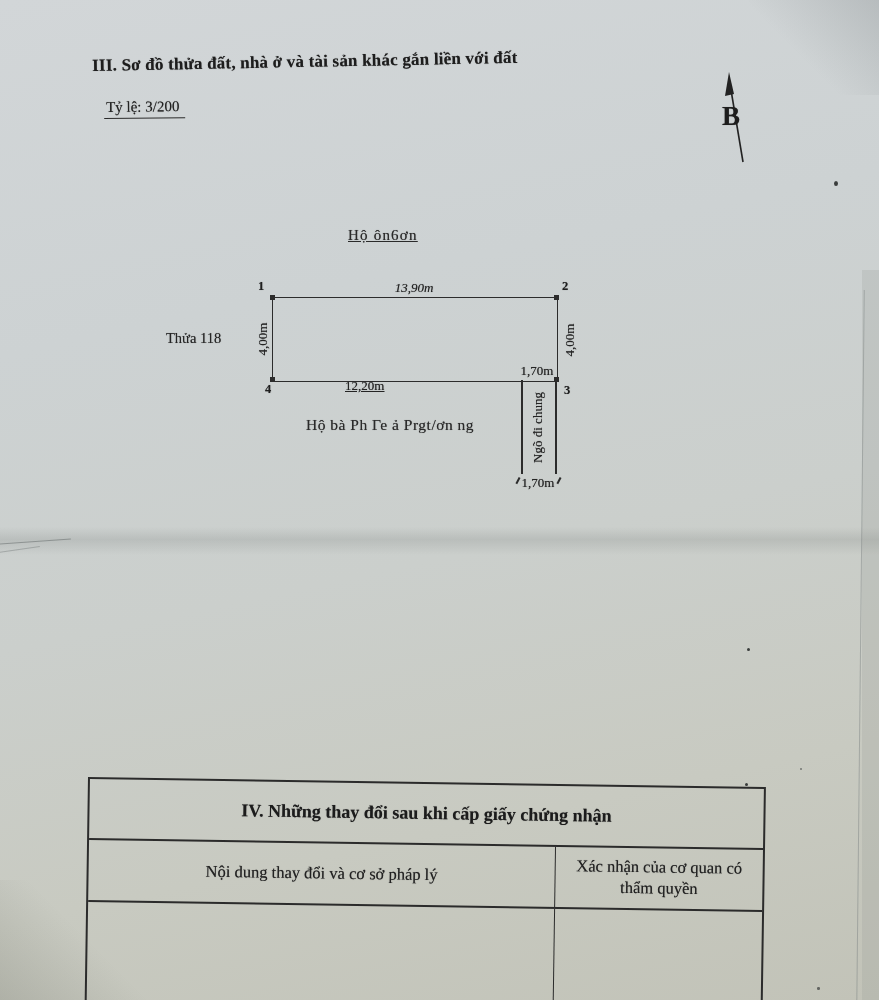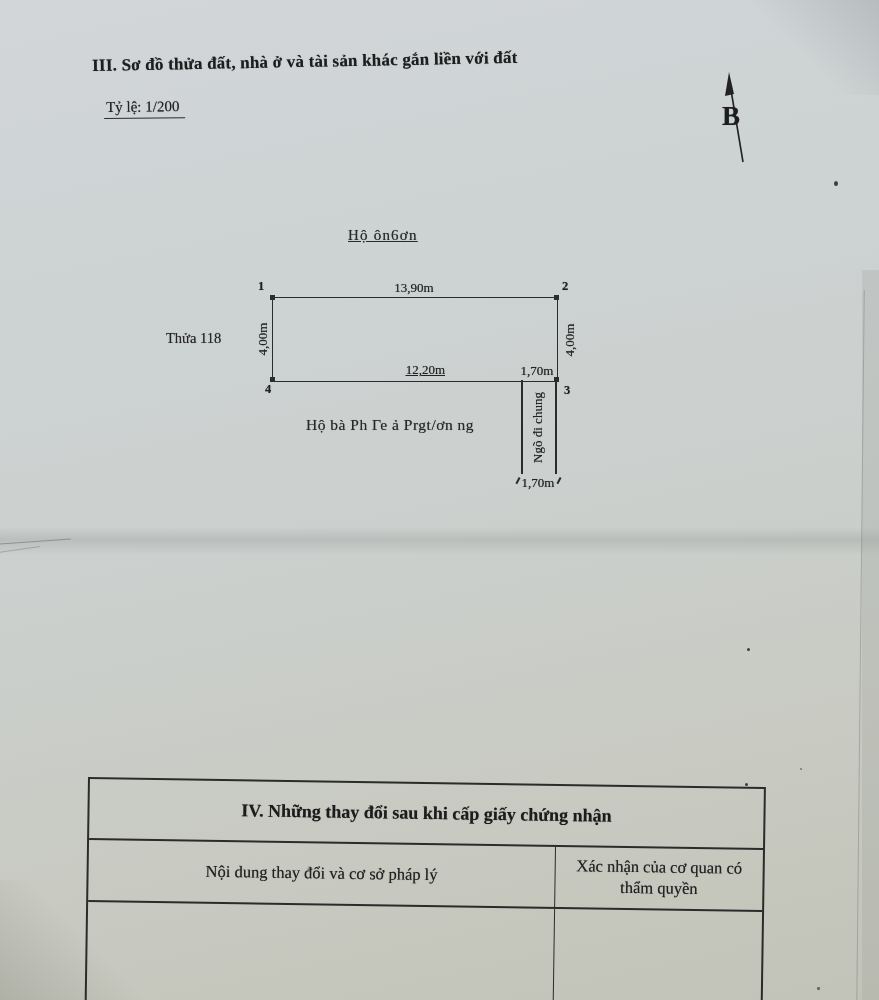--- a/index.html
+++ b/index.html
@@ -21,24 +21,24 @@
   
   .north-svg{left:700px;top:52px;width:60px;height:120px;}
   .north-b{left:722px;top:103px;font-size:27px;font-weight:bold;line-height:1;color:#1d1d1d;}
 
   
   .neighbor-top{left:348px;top:227px;font-size:15px;letter-spacing:1.2px;color:#2a2a2a;text-decoration:underline;}
   .plot-rect{left:272px;top:297px;width:284px;height:83px;border:1.6px solid #2c2c2c;}
   .dot{width:4.5px;height:4.5px;background:#2c2c2c;}
   .corner{font-size:12.5px;font-weight:bold;color:#1f1f1f;}
   .dim{font-size:13px;color:#242424;}
-  .dim-top{left:272px;top:280px;width:284px;text-align:center;}
+  .dim-top{left:272px;top:280px;width:284px;text-align:center;font-style:italic;}
   .dim-left{left:239px;top:331px;width:48px;text-align:center;transform:rotate(-90deg);}
   .dim-right{left:546px;top:332px;width:48px;text-align:center;transform:rotate(-90deg);}
-  .dim-bottom-main{left:345px;top:362px;width:100px;text-align:right;text-decoration:underline;}
+  .dim-bottom-main{left:345px;top:378px;width:100px;text-align:left;text-decoration:underline;}
   .dim-bottom-right{left:512px;top:363px;width:50px;text-align:center;}
   .vline{width:1.6px;background:#2c2c2c;}
   .alley-left{left:521px;top:380px;height:94px;}
   .alley-right{left:555px;top:380px;height:94px;}
   .alley-label{left:501px;top:420px;width:72px;height:15px;text-align:center;font-size:13px;
     transform:rotate(-90deg);color:#242424;}
   .alley-width{left:514px;top:475px;width:48px;text-align:center;font-size:13px;}
   .tick{width:1.6px;height:7px;background:#2c2c2c;}
   .tick-l{left:517px;top:477px;transform:rotate(28deg);}
   .tick-r{left:558px;top:477px;transform:rotate(28deg);}
@@ -89,21 +89,21 @@
   <div class="abs edge-wash"></div>
   <div class="abs corner-tr"></div>
   <div class="abs corner-bl"></div>
   <div class="abs speck sp1"></div>
   <div class="abs speck sp2"></div>
   <div class="abs speck sp3"></div>
   <div class="abs speck sp4"></div>
   <div class="abs speck sp5"></div>
 
   <div class="abs sec3-title soft">III. Sơ đồ thửa đất, nhà ở và tài sản khác gắn liền với đất</div>
-  <div class="abs scale soft">Tỷ lệ: 1/200</div>
+  <div class="abs scale soft">Tỷ lệ: 3/200</div>
 
   <svg class="abs north-svg" viewBox="0 0 60 120">
     <line x1="43" y1="110" x2="31" y2="38" stroke="#222" stroke-width="1.6"></line>
     <polygon points="29,20 25,44 34,42" fill="#222"></polygon>
   </svg>
   <div class="abs north-b soft">B</div>
 
   <div class="abs neighbor-top soft">Hộ ôn6ơn</div>
 
   <div class="abs plot-rect"></div>

